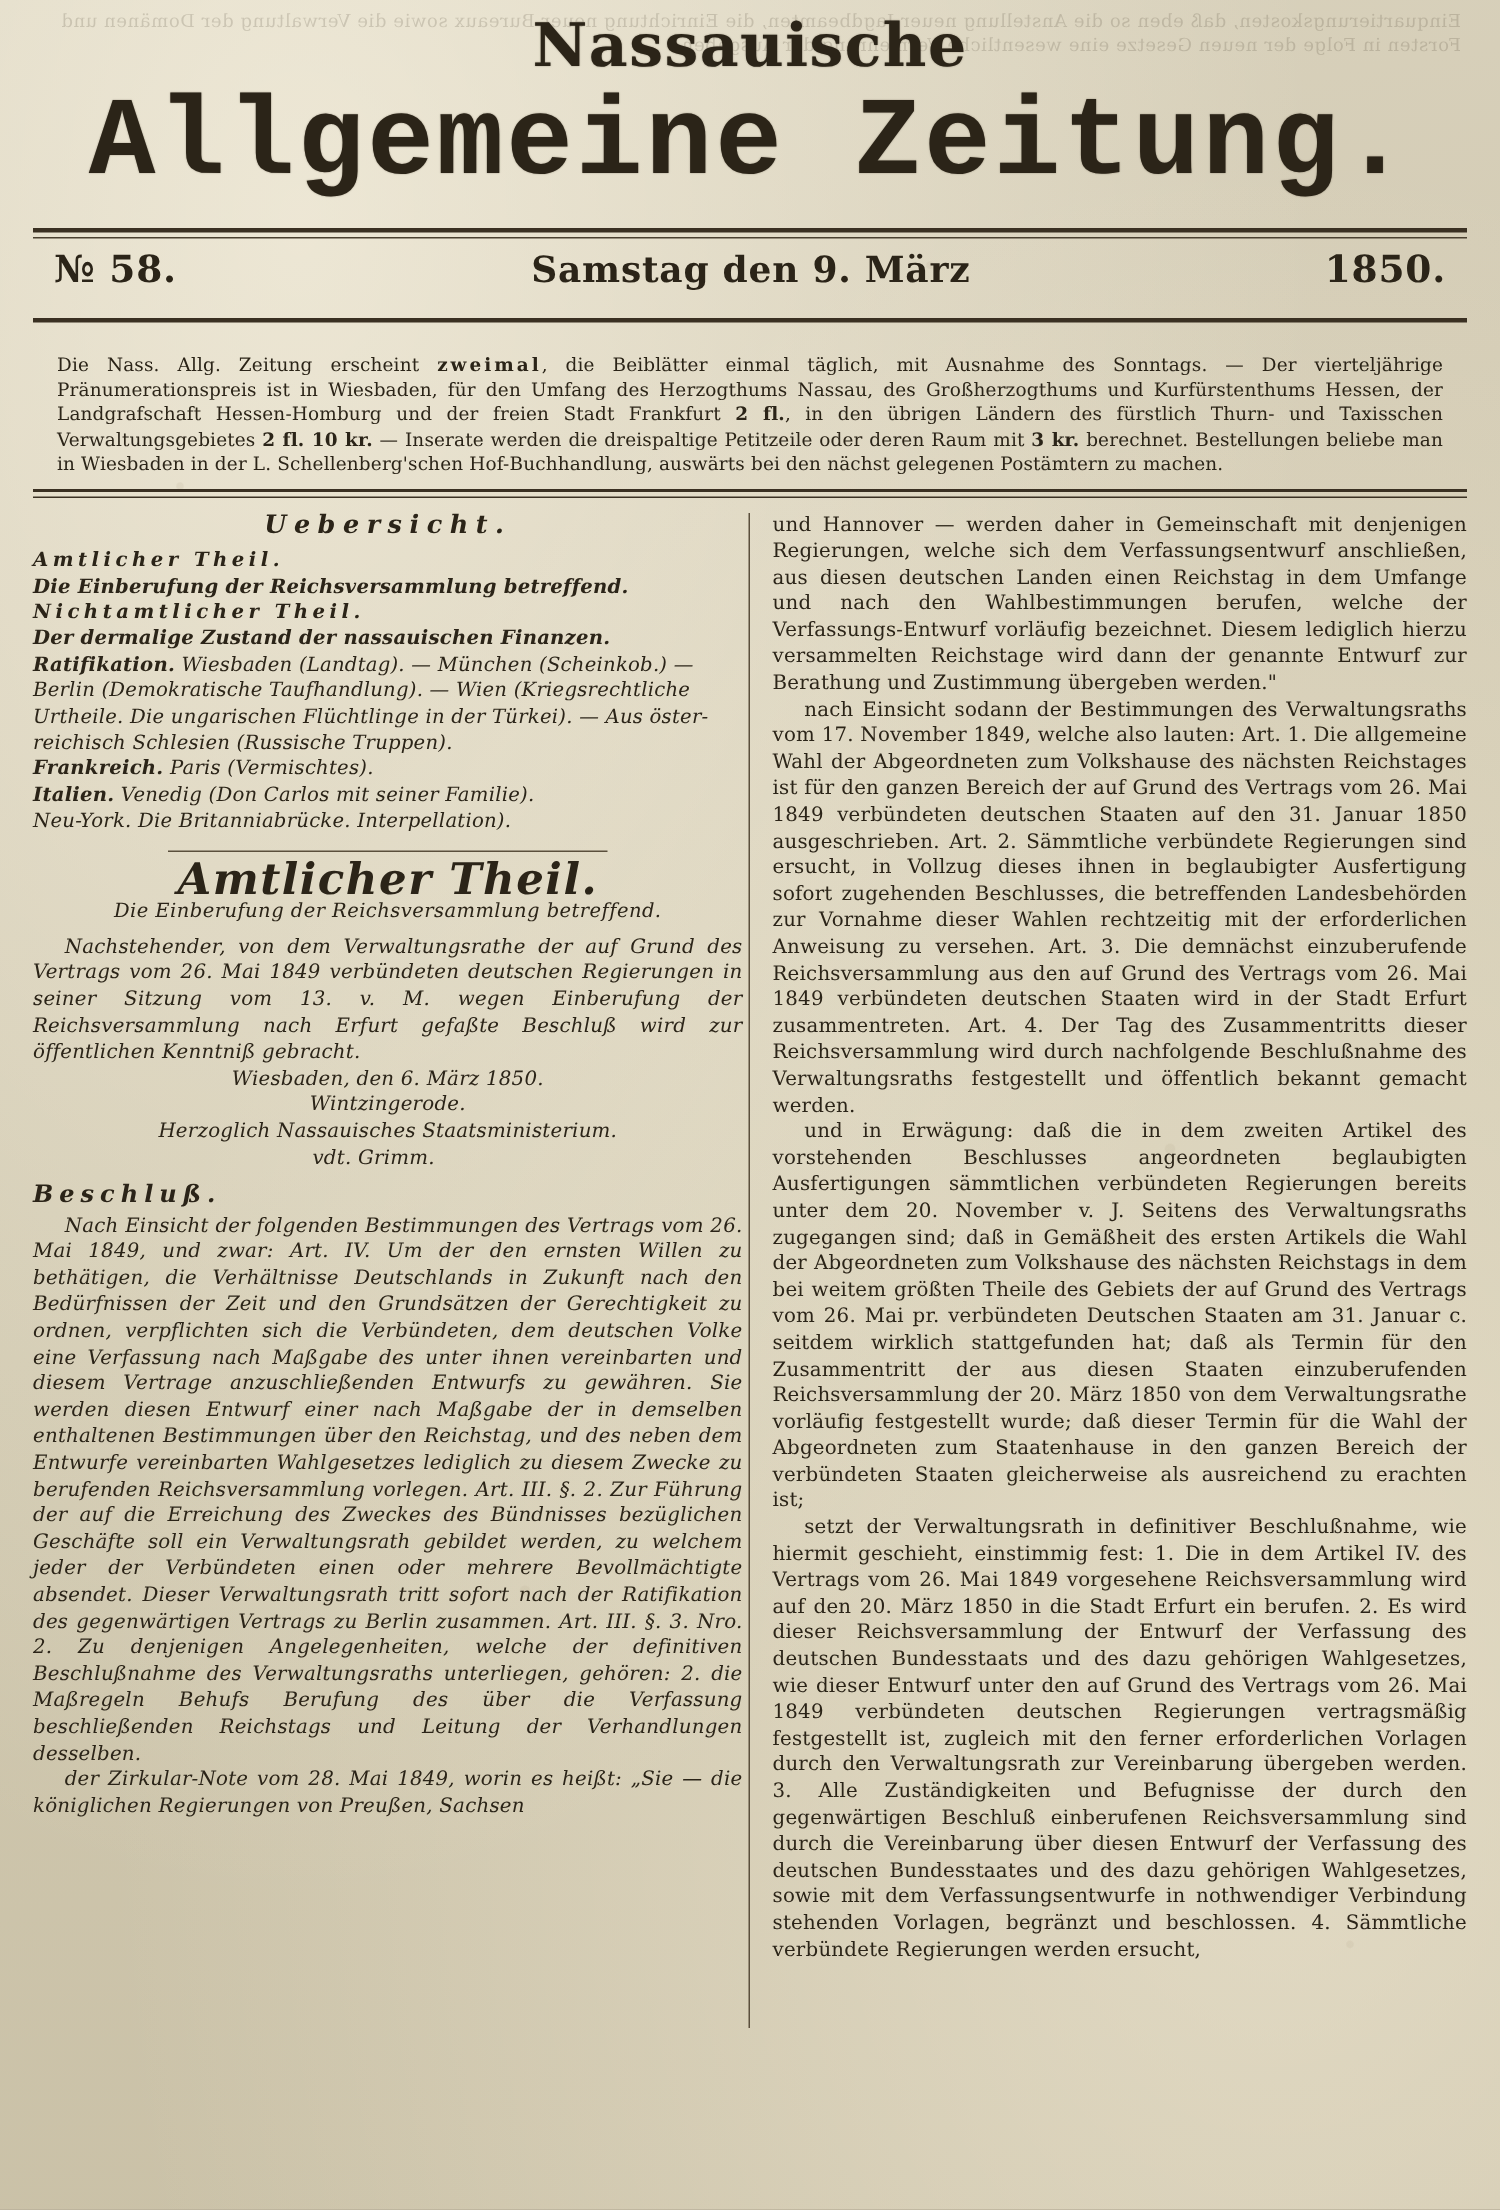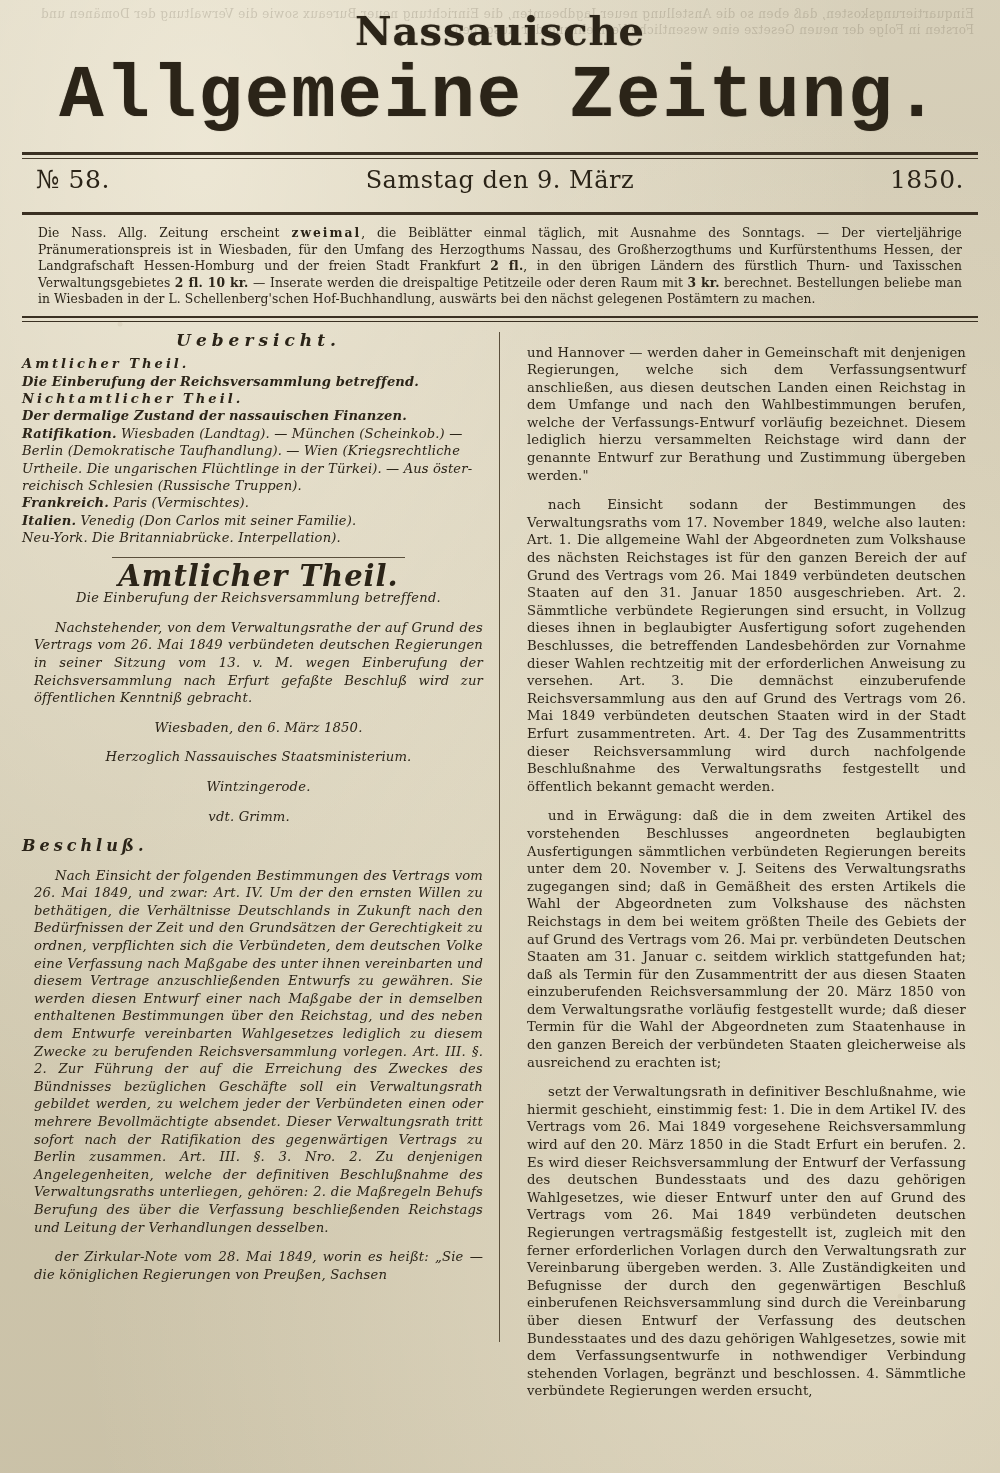--- a/index.html
+++ b/index.html
@@ -82,33 +82,33 @@
   }
   .rule-thin {
     border: 0;
     border-top: 1px solid #4a4030;
     margin: 3px 0 0 0;
   }
   .issue-row {
     display: flex;
     align-items: baseline;
     justify-content: space-between;
-    font-weight: 400;
+    font-weight: 700;
     font-size: 25px;
     padding: 6px 14px 4px 14px;
     letter-spacing: .5px;
   }
   .issue-row .num { font-size: 25px; }
   .issue-row .date { font-size: 24px; }
   .issue-row .year { font-size: 25px; }
   .masthead-note {
     font-size: 12.3px;
     line-height: 16.5px;
     text-align: justify;
-    padding: 10px 16px 8px 16px;
+    padding: 20px 16px 8px 16px;
     letter-spacing: .1px;
   }
   .masthead-note b { font-weight: 700; }
   .note-sp { letter-spacing: 2px; font-weight: 700; }
   .double-rule {
     border: 0;
     border-top: 2px solid #3a3022;
     border-bottom: 1px solid #3a3022;
     height: 3px;
     margin: 0;
@@ -121,21 +121,21 @@
   .col {
     width: 50%;
     box-sizing: border-box;
     font-size: 13.2px;
     line-height: 17.6px;
     text-align: justify;
     letter-spacing: .15px;
   }
   .col.left { padding-right: 4px; border-right: 1px solid #5a4f3c; font-style: italic; }
   .col.right { padding-left: 15px; }
-  .col p { margin: 12px; text-indent: 1.6em; }
+  .col p { margin: 0; text-indent: 1.6em; }
   .col p.noind { text-indent: 0; }
   .center { text-align: center; text-indent: 0 !important; }
   .spaced { letter-spacing: 3px; }
   .b { font-weight: 700; }
   .uebersicht-title {
     text-align: center;
     font-weight: 700;
     font-size: 17px;
     letter-spacing: 5px;
     margin-bottom: 6px;
@@ -214,22 +214,22 @@
         <p class="entry ind">Neu-York. Die Britanniabrücke. Interpellation).</p>
       </div>
 
       <hr class="sec-rule">
 
       <div class="amtlich-head">Amtlicher Theil.</div>
       <div class="sub-head">Die Einberufung der Reichsversammlung betreffend.</div>
 
       <p>Nachstehender, von dem Verwaltungsrathe der auf Grund des Vertrags vom 26. Mai 1849 verbündeten deutschen Regierungen in seiner Sitzung vom 13. v. M. wegen Einberufung der Reichsversammlung nach Erfurt gefaßte Beschluß wird zur öffentlichen Kenntniß gebracht.</p>
       <p class="center">Wiesbaden, den 6. März 1850.</p>
+      <p class="center">Wintzingerode.</p>
       <p class="center">Herzoglich Nassauisches Staatsministerium.</p>
-      <p class="center">Wintzingerode.</p>
       <p class="sig right">vdt. Grimm.</p>
 
       <div class="beschluss">Beschluß.</div>
 
       <p>Nach Einsicht der folgenden Bestimmungen des Vertrags vom 26. Mai 1849, und zwar: Art. IV. Um der den ernsten Willen zu bethätigen, die Verhältnisse Deutschlands in Zukunft nach den Bedürfnissen der Zeit und den Grundsätzen der Gerechtigkeit zu ordnen, verpflichten sich die Verbündeten, dem deutschen Volke eine Verfassung nach Maßgabe des unter ihnen vereinbarten und diesem Vertrage anzuschließenden Entwurfs zu gewähren. Sie werden diesen Entwurf einer nach Maßgabe der in demselben enthaltenen Bestimmungen über den Reichstag, und des neben dem Entwurfe vereinbarten Wahlgesetzes lediglich zu diesem Zwecke zu berufenden Reichsversammlung vorlegen. Art. III. §. 2. Zur Führung der auf die Erreichung des Zweckes des Bündnisses bezüglichen Geschäfte soll ein Verwaltungsrath gebildet werden, zu welchem jeder der Verbündeten einen oder mehrere Bevollmächtigte absendet. Dieser Verwaltungsrath tritt sofort nach der Ratifikation des gegenwärtigen Vertrags zu Berlin zusammen. Art. III. §. 3. Nro. 2. Zu denjenigen Angelegenheiten, welche der definitiven Beschlußnahme des Verwaltungsraths unterliegen, gehören: 2. die Maßregeln Behufs Berufung des über die Verfassung beschließenden Reichstags und Leitung der Verhandlungen desselben.</p>
       <p>der Zirkular-Note vom 28. Mai 1849, worin es heißt: „Sie — die königlichen Regierungen von Preußen, Sachsen</p>
     </div>
 
     <div class="col right">
       <p class="noind">und Hannover — werden daher in Gemeinschaft mit denjenigen Regierungen, welche sich dem Verfassungsentwurf anschließen, aus diesen deutschen Landen einen Reichstag in dem Umfange und nach den Wahlbestimmungen berufen, welche der Verfassungs-Entwurf vorläufig bezeichnet. Diesem lediglich hierzu versammelten Reichstage wird dann der genannte Entwurf zur Berathung und Zustimmung übergeben werden."</p>

